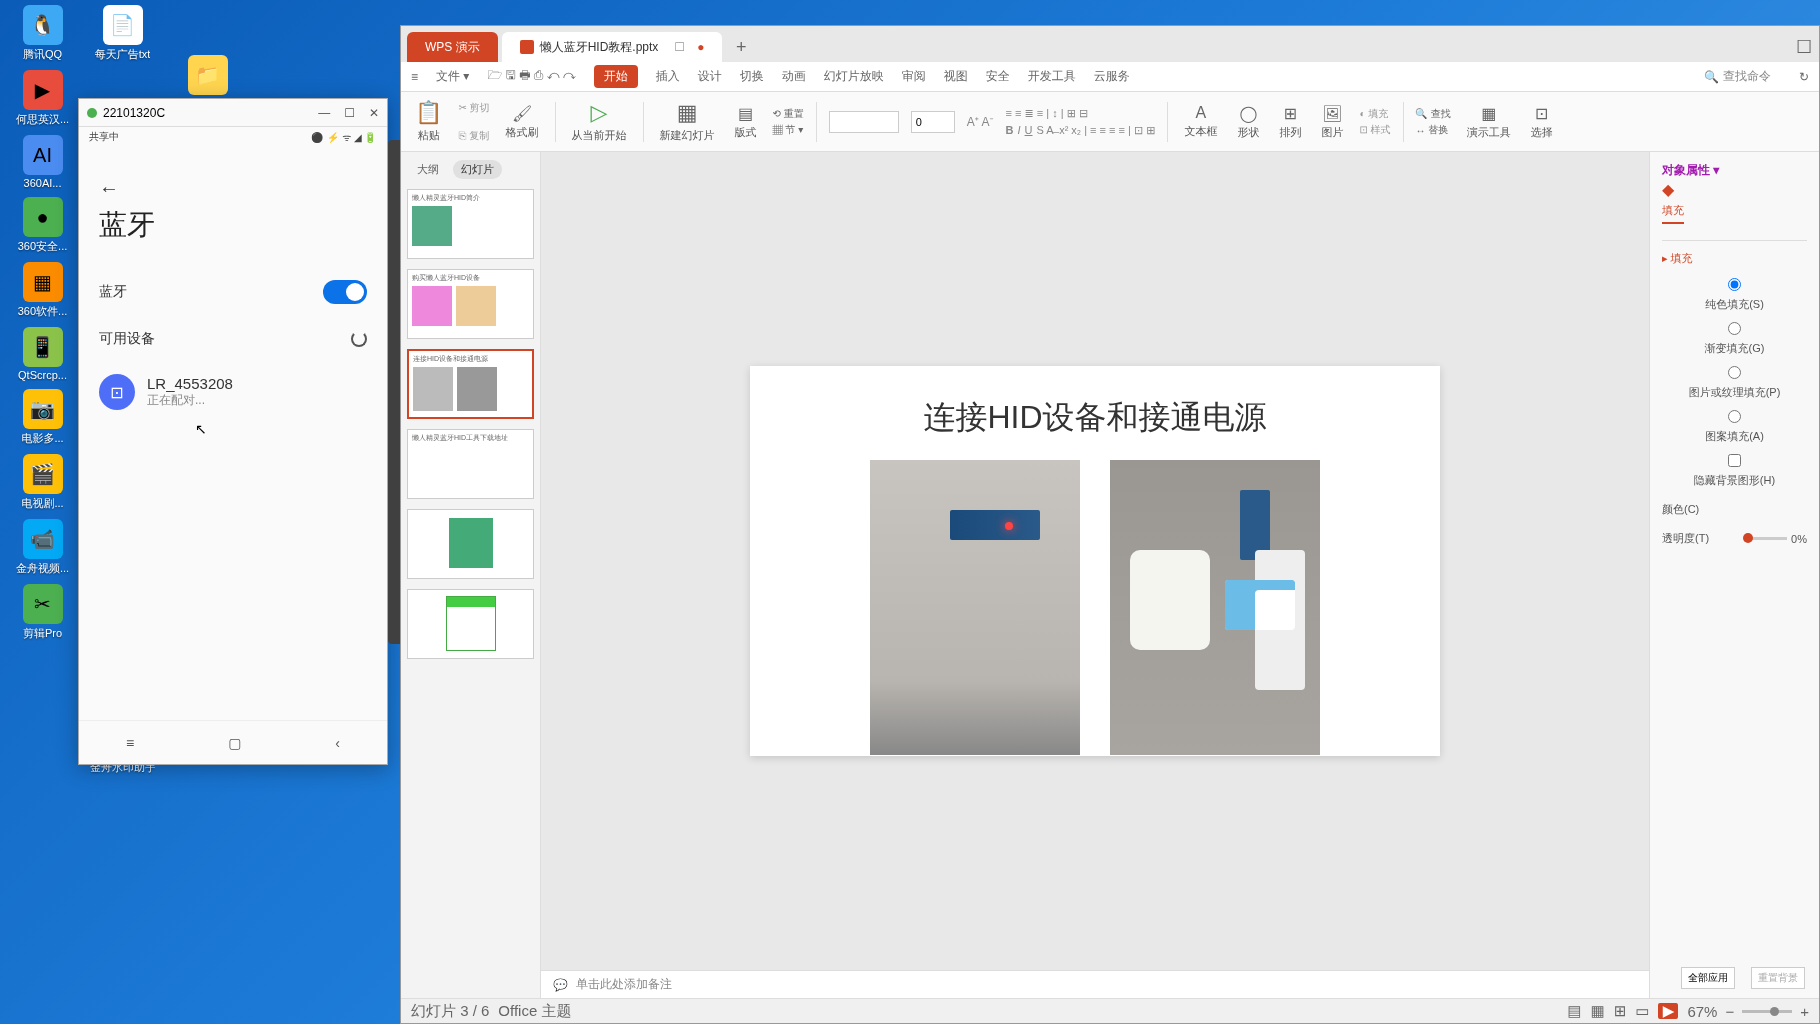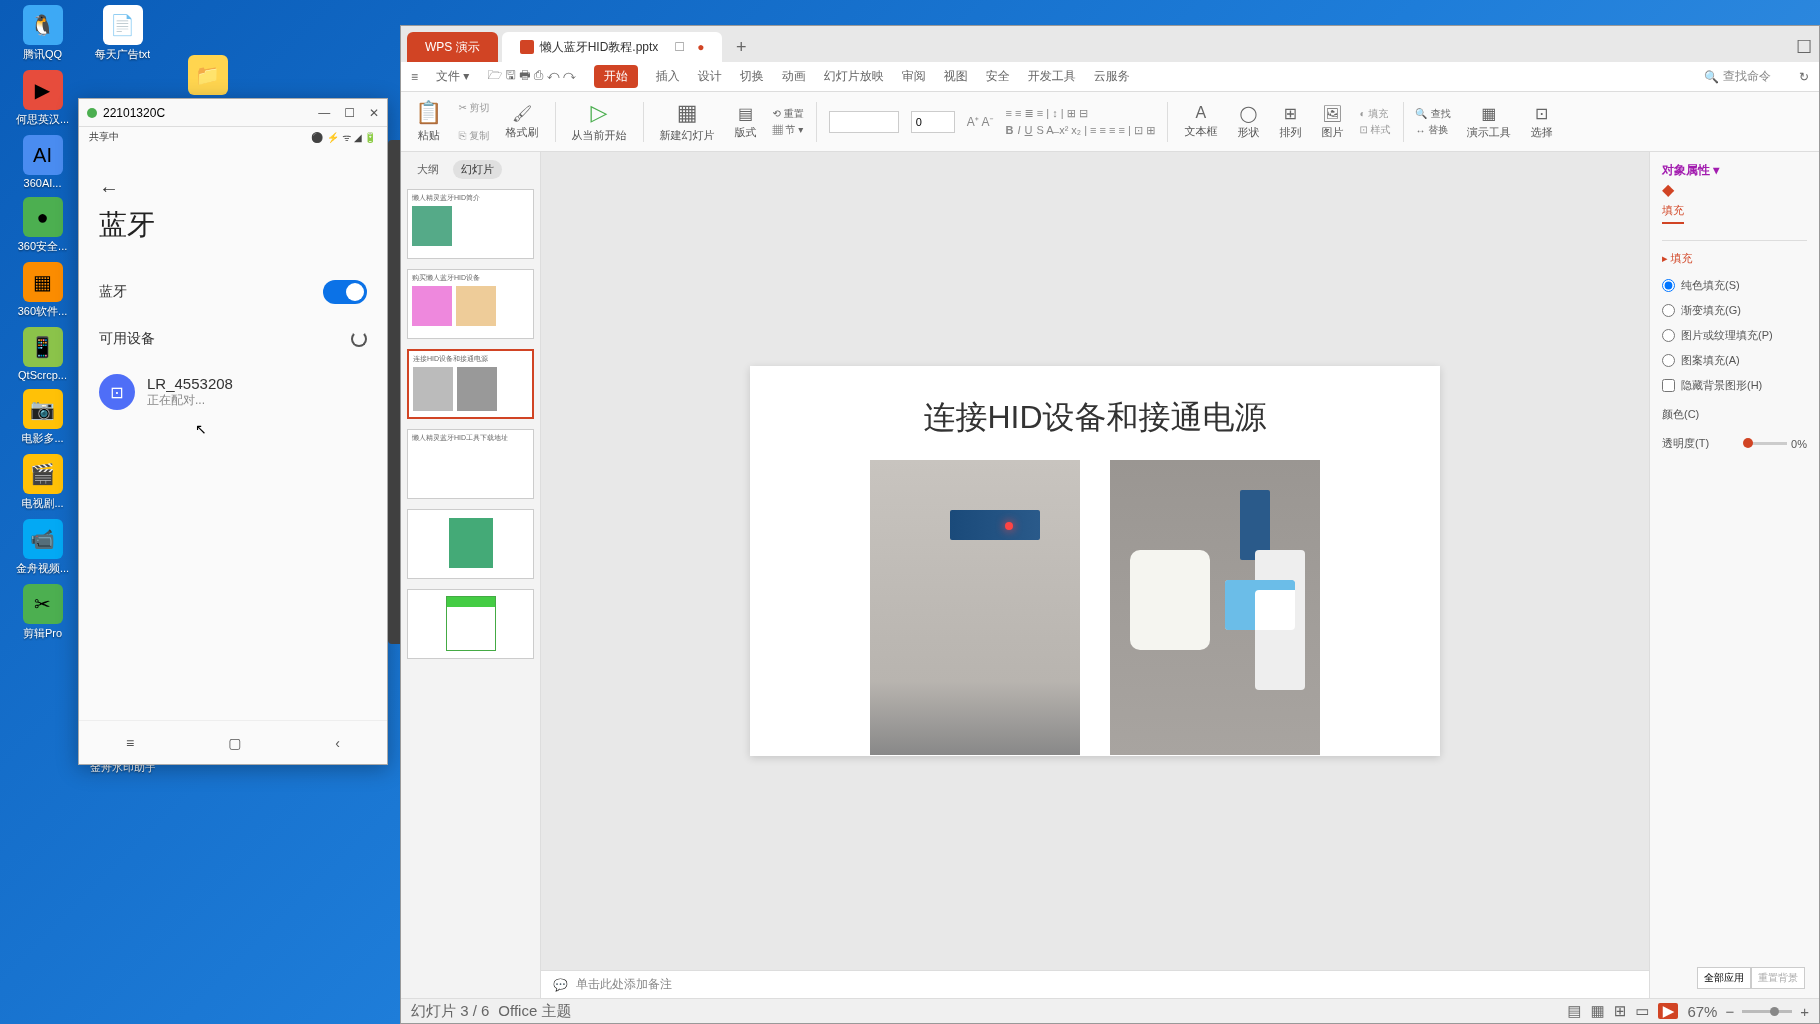--- a/index.html
+++ b/index.html
@@ -90,21 +90,21 @@
 .simg.b::before { content:''; position:absolute; left:20px; top:90px; width:80px; height:100px; background:#f5f5f0; border-radius:10px;}
 .simg.b::after { content:''; position:absolute; left:115px; top:120px; width:70px; height:50px; background:#fff; border-radius:4px; box-shadow: inset 8px 8px 0 #6bbde8, inset 30px 10px 0 #6bbde8;}
 .notes { height:28px; background:#fff; border-top:1px solid #ddd; display:flex; align-items:center; padding:0 12px; font-size:12px; color:#888; gap:8px;}
 
 .right-panel { width:170px; background:#f8f8f8; border-left:1px solid #ddd; padding:10px 12px; font-size:12px;}
 .right-panel .rp-title { color:#a21caf; margin-bottom:1px;font-weight:bold;}
 .right-panel .rp-ico { color:#d14424; font-size:16px; margin-bottom:4px;}
 .right-panel .rp-tab { color:#d14424; border-bottom:2px solid #d14424; display:inline-block; padding-bottom:4px; margin-bottom:16px; font-size:11px;}
 .right-panel .section { border-top:1px solid #ddd; padding-top:10px;}
 .right-panel .sec-head { color:#d14424; font-size:11px; margin-bottom:12px;}
-.right-panel label { display:flex; align-items:center; gap:6px; font-size:11px; color:#555; margin-bottom:10px; cursor:pointer; }
+.right-panel label { display:flex; align-items:center; gap:6px; font-size:11px; color:#555; margin-bottom:10px; cursor:pointer;flex-direction:column; }
 .right-panel .prop { display:flex; justify-content:space-between; font-size:11px; color:#555; margin-top:14px;}
 
 .wps-status { height:25px; background:#f0f0f0; border-top:1px solid #ddd; display:flex; align-items:center; padding:0 10px; font-size:15px; color:#666; gap:9px;}
 .wps-status .spacer { flex:1;}
 .wps-status .zctrl { display:flex; align-items:center; gap:8px;}
 .wps-status .play { width:20px; height:16px; background:#d14424; border-radius:2px; display:flex; align-items:center; justify-content:center; color:#fff;}
 
 .cursor { position:absolute; left:195px; top:421px; font-size:14px; color:#000; pointer-events:none; z-index:100;}
 </style>
 </head>
@@ -420,21 +420,21 @@
         <div class="prop">
           <span>透明度(T)</span>
           <span style="display:flex;align-items:center;gap:4px">
               <span style="width:40px;height:3px;background:#ccc;position:relative">
                 <span style="position:absolute;left:-4px;top:-4px;width:10px;height:10px;border-radius:50%;background:#d14424"></span>
               </span>
               <span>0%</span>
             </span>
         </div>
       </div>
-      <div style="position:absolute;bottom:34px;right:14px;display:flex;gap:0;font-size:10px">
+      <div style="position:absolute;bottom:34px;right:14px;display:flex;gap:16px;font-size:10px">
         <span class="vbtn" style="padding:3px 6px;border:1px solid #ccc;background:#fff">全部应用</span>
         <span class="vbtn" style="padding:3px 6px;border:1px solid #ccc;background:#fff;color:#aaa">重置背景</span>
       </div>
     </div>
   </div>
   <div class="wps-status">
     <span>幻灯片 3 / 6</span>
     <span>Office 主题</span>
     <div class="spacer"></div>
     <span>▤</span>

